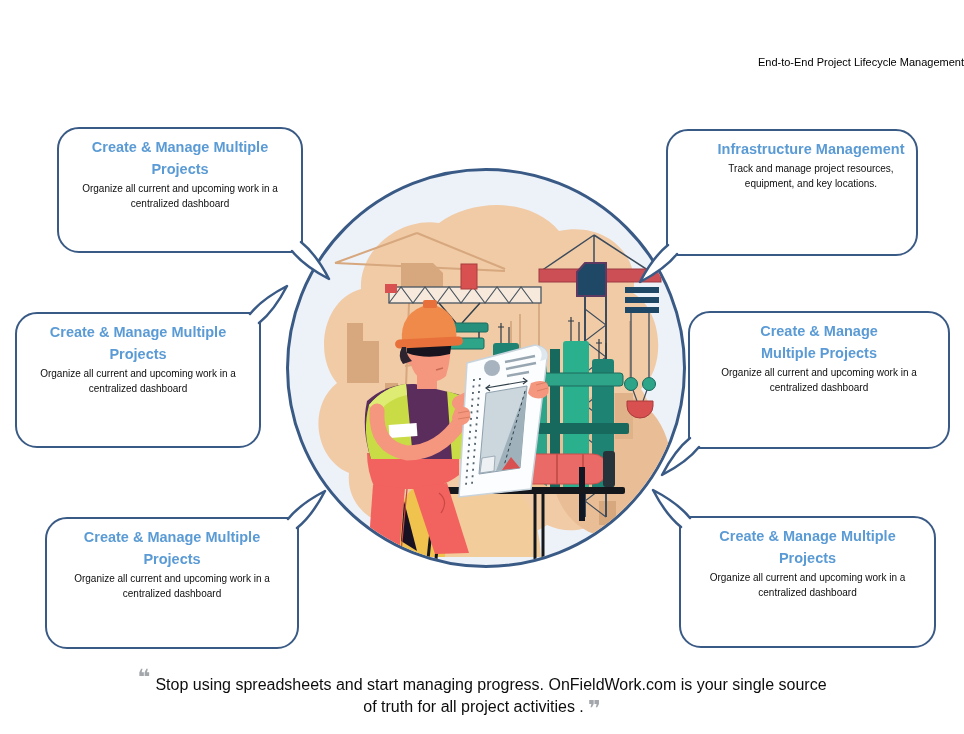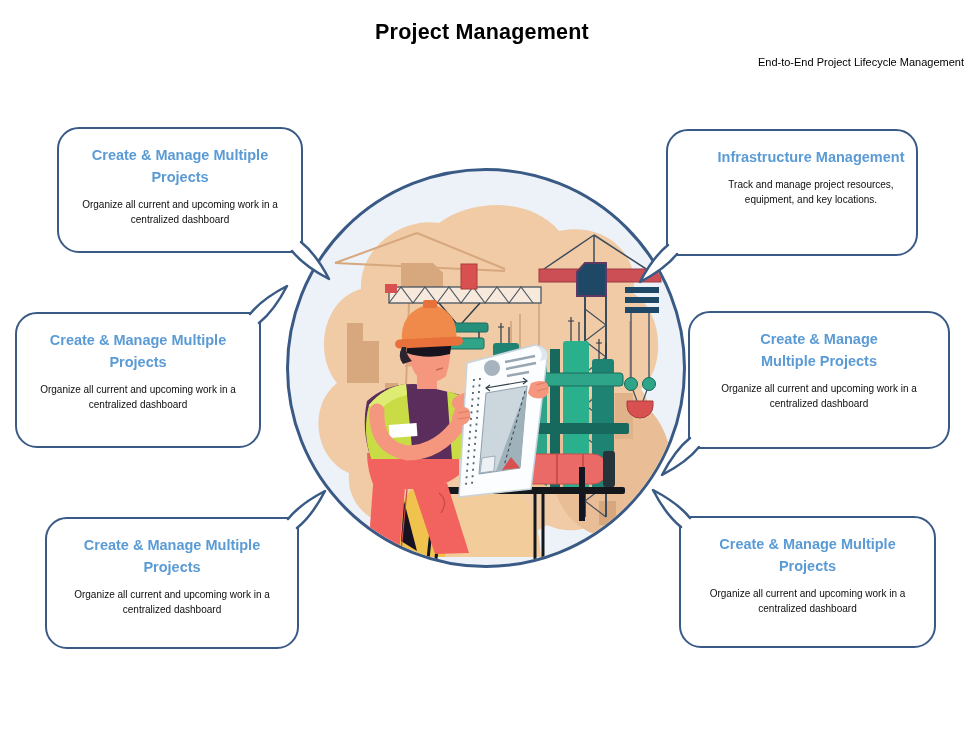--- a/index.html
+++ b/index.html
@@ -13,21 +13,21 @@
   }
   .page-subtitle{
     position:absolute;left:0;right:0;top:56px;text-align:right;font-size:11px;
   }
   
   .callout{
     position:absolute;background:#fff;border:2.5px solid #3A5A86;border-radius:22px;
     box-sizing:border-box;text-align:center;padding-top:8px;z-index:1;
   }
   .callout .hd{
-    font-size:14.5px;font-weight:700;color:#5B9BD5;line-height:1.5;max-width:212px;margin:8px auto;
+    font-size:14.5px;font-weight:700;color:#5B9BD5;line-height:1.5;max-width:212px;margin:0 auto;
   }
   .callout .bd{
     font-size:10px;color:#0d0d0d;line-height:1.5;max-width:196px;margin:0 auto;
   }
   .c-tl{left:57px;top:127px;width:246px;height:126px;border-radius:22px 22px 6px 22px;}
   .c-tr{left:666px;top:129px;width:252px;height:127px;border-radius:22px 22px 22px 6px;padding-left:38px;}
   .c-ml{left:15px;top:312px;width:246px;height:136px;border-radius:22px 6px 22px 22px;}
   .c-mr{left:688px;top:311px;width:262px;height:138px;border-radius:22px 22px 22px 6px;}
   .c-bl{left:45px;top:517px;width:254px;height:132px;border-radius:22px 6px 22px 22px;}
   .c-br{left:679px;top:516px;width:257px;height:132px;border-radius:6px 22px 22px 22px;}
@@ -53,21 +53,20 @@
     font-family:"DejaVu Sans",sans-serif;font-weight:700;color:#A3A7AC;font-size:22px;line-height:0;
   }
   .qmark.open{vertical-align:5px;margin-right:5px;}
   .qmark.close{vertical-align:-4px;margin-left:4px;}
 </style>
 </head>
 <body>
 
 <div id="canvas">
 
-  <div class="page-title">Project Management</div>
   <div class="page-subtitle">End-to-End Project Lifecycle Management</div>
 
   <div class="callout c-tl">
     <div class="hd">Create &amp; Manage Multiple Projects</div>
     <div class="bd">Organize all current and upcoming work in a centralized dashboard</div>
     <svg class="tail t-br" viewBox="0 0 40 40">
         <path d="M11,2 Q26,14 39,39 Q14,26 2,11"></path>
       </svg>
   </div>
 
@@ -221,14 +220,17 @@
         <path d="M201,214 L197,217 L201,220 M234,207 L238,210 L234,213" fill="none" stroke="#2F3E48" stroke-width="1.2"></path>
         <path d="M236,220 L215,295" stroke="#2F3E48" stroke-width="1" stroke-dasharray="3,3"></path>
         <path d="M242,212 q13,-5 17,2 q3,9 -5,13 q-11,2 -15,-5 z" fill="#F5967E"></path>
         <path d="M247,214 L258,211 M248,220 L259,217" stroke="#D97F63" stroke-width="1"></path>
         <path d="M166,238 q12,-5 15,3 q2,10 -7,13 q-11,1 -11,-8 z" fill="#F5967E"></path>
         <path d="M169,242 L180,240 M169,248 L181,246" stroke="#D97F63" stroke-width="1"></path>
       </g>
     </svg>
   </div>
 
+  <div class="quote">
+    <span class="qmark open">❝</span><span>Stop using spreadsheets and start managing progress. OnFieldWork.com is your single source of truth for all project activities .</span><span class="qmark close">❞</span>
+  </div>
 
 </div>
 
 </body></html>

